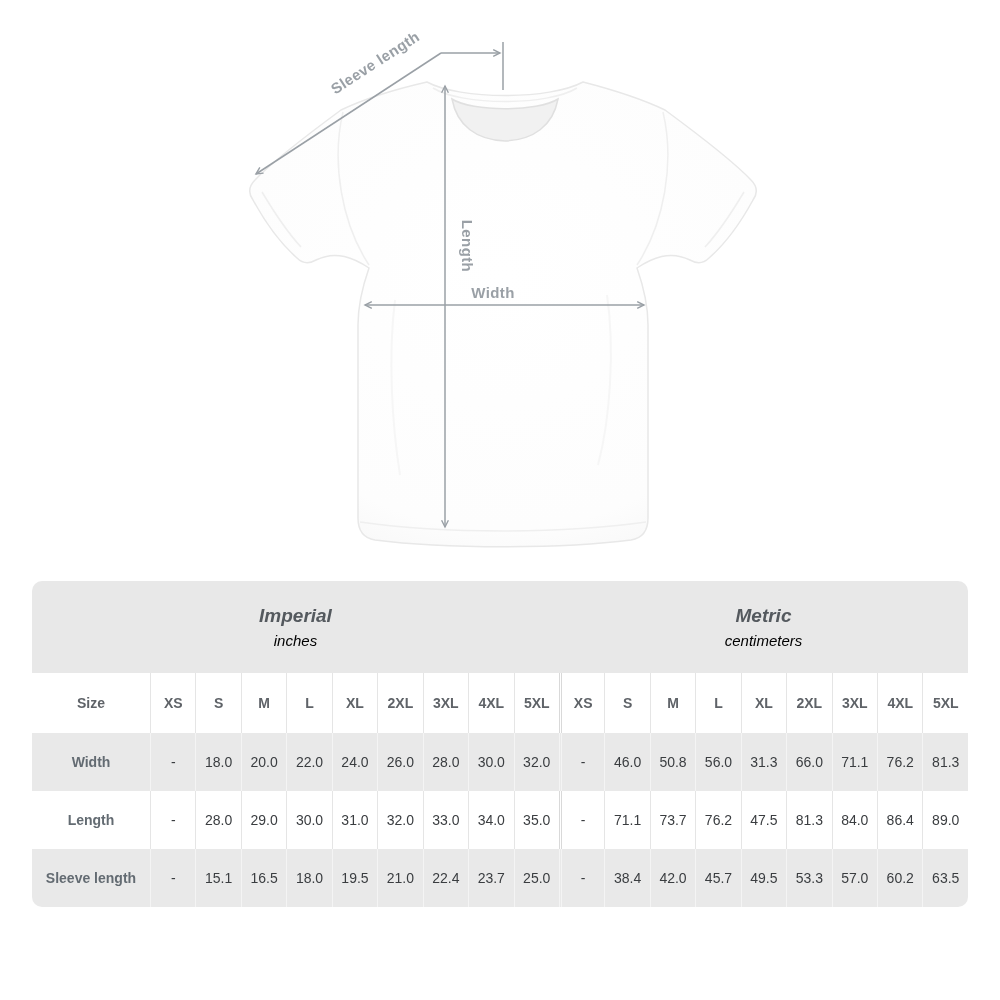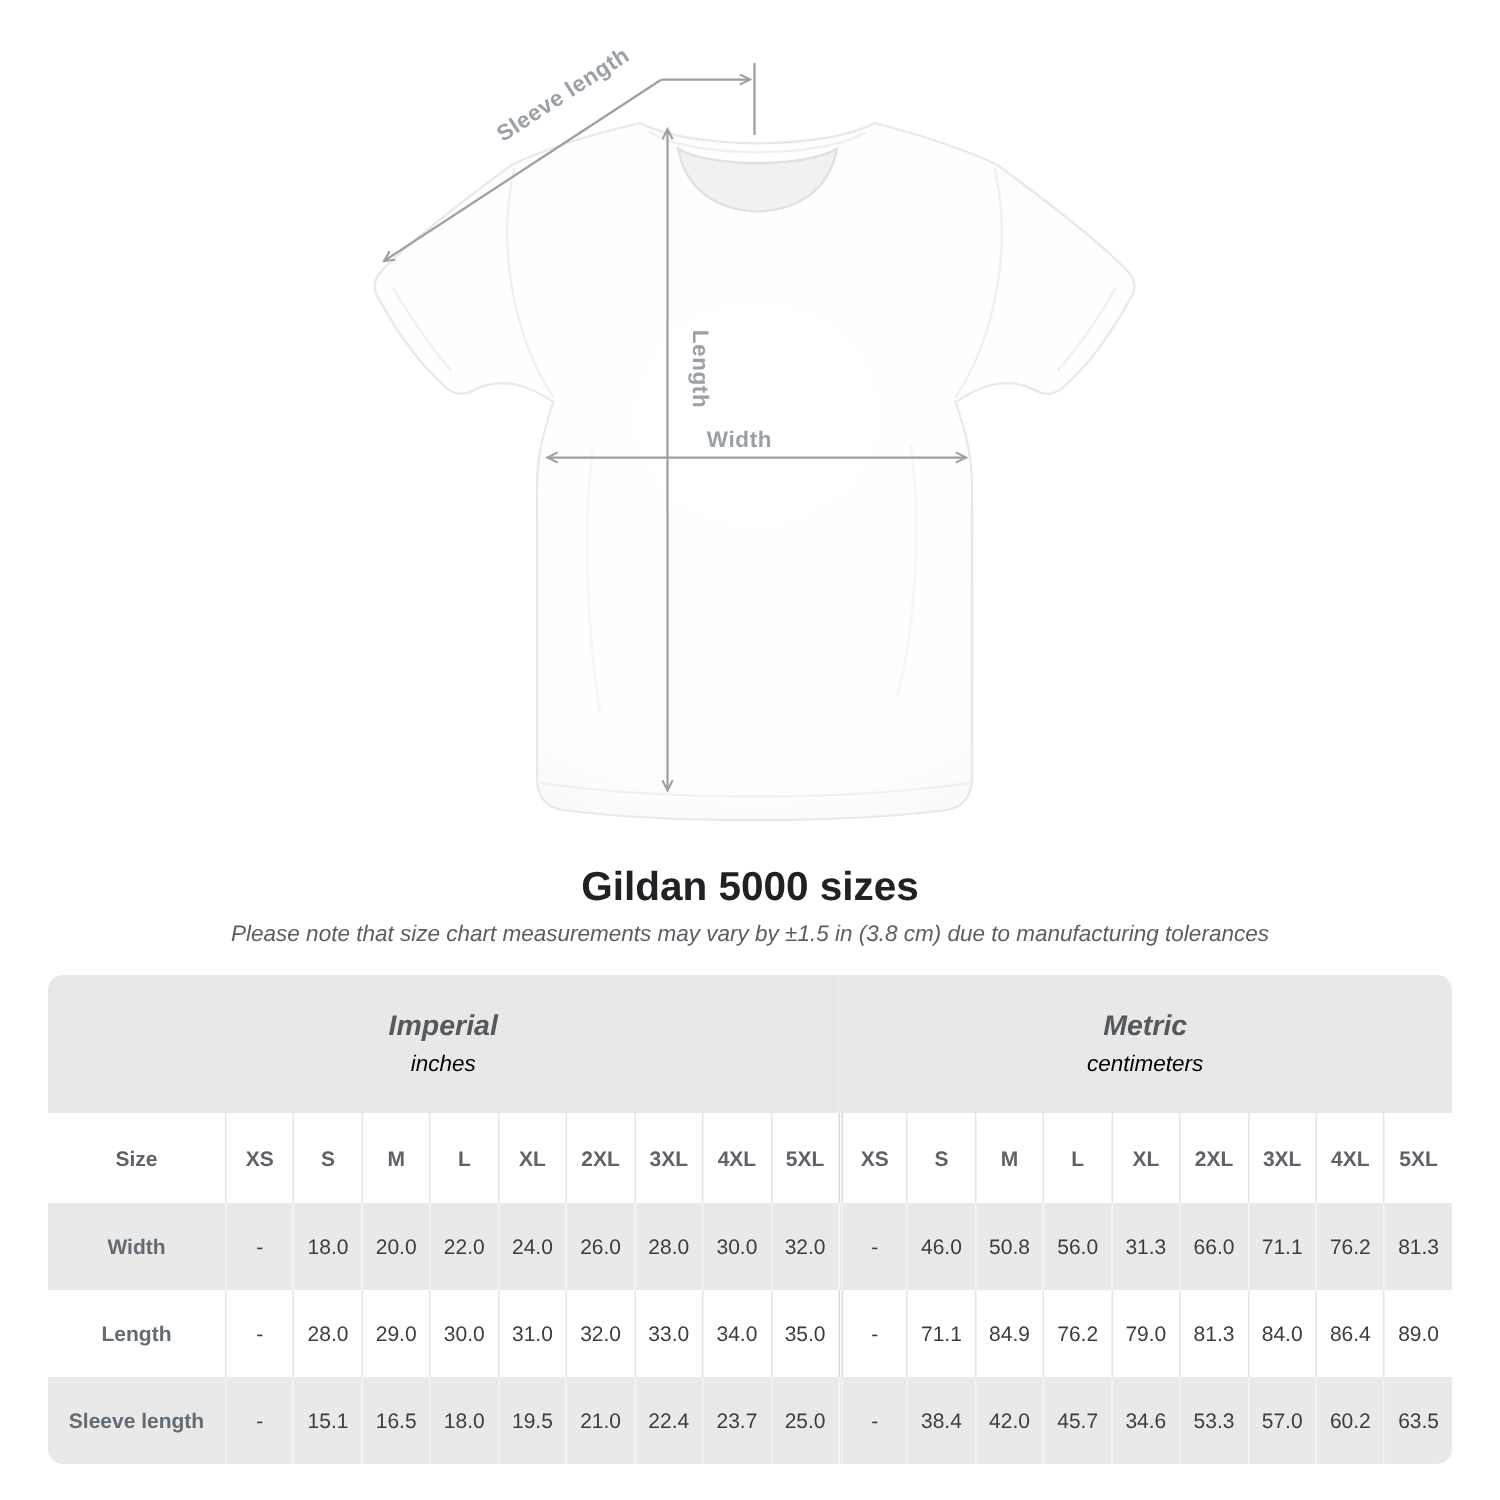--- a/index.html
+++ b/index.html
@@ -120,24 +120,20 @@
           <text class="ann-text" x="462" y="246" text-anchor="middle" transform="rotate(90 462 246)">Length</text>
         </g>
         <g>
           <line class="ann-line" x1="365" y1="305" x2="644" y2="305" marker-start="url(#arr)" marker-end="url(#arr)"></line>
           <text class="ann-text" x="493" y="298" text-anchor="middle">Width</text>
         </g>
       </g>
     </svg>
   </div>
 
-  <div class="title-block">
-    <h1>Gildan 5000 sizes</h1>
-    <p class="subtitle">Please note that size chart measurements may vary by ±1.5 in (3.8 cm) due to manufacturing tolerances</p>
-  </div>
 
   <div class="table-wrap">
     <table>
       <colgroup>
         <col class="c-label">
         <col>
           <col>
           <col>
           <col>
           <col>
@@ -216,44 +212,44 @@
           <td>28.0</td>
           <td>29.0</td>
           <td>30.0</td>
           <td>31.0</td>
           <td>32.0</td>
           <td>33.0</td>
           <td>34.0</td>
           <td>35.0</td>
           <td class="grp">-</td>
           <td>71.1</td>
-          <td>84.9</td>
+          <td>73.7</td>
           <td>76.2</td>
-          <td>79.0</td>
+          <td>47.5</td>
           <td>81.3</td>
           <td>84.0</td>
           <td>86.4</td>
           <td>89.0</td>
         </tr>
         <tr class="stripe last">
           <th>Sleeve length</th>
           <td>-</td>
           <td>15.1</td>
           <td>16.5</td>
           <td>18.0</td>
           <td>19.5</td>
           <td>21.0</td>
           <td>22.4</td>
           <td>23.7</td>
           <td>25.0</td>
           <td class="grp">-</td>
           <td>38.4</td>
           <td>42.0</td>
           <td>45.7</td>
-          <td>34.6</td>
+          <td>49.5</td>
           <td>53.3</td>
           <td>57.0</td>
           <td>60.2</td>
           <td>63.5</td>
         </tr>
       </tbody>
     </table>
   </div>
 </div>
 

